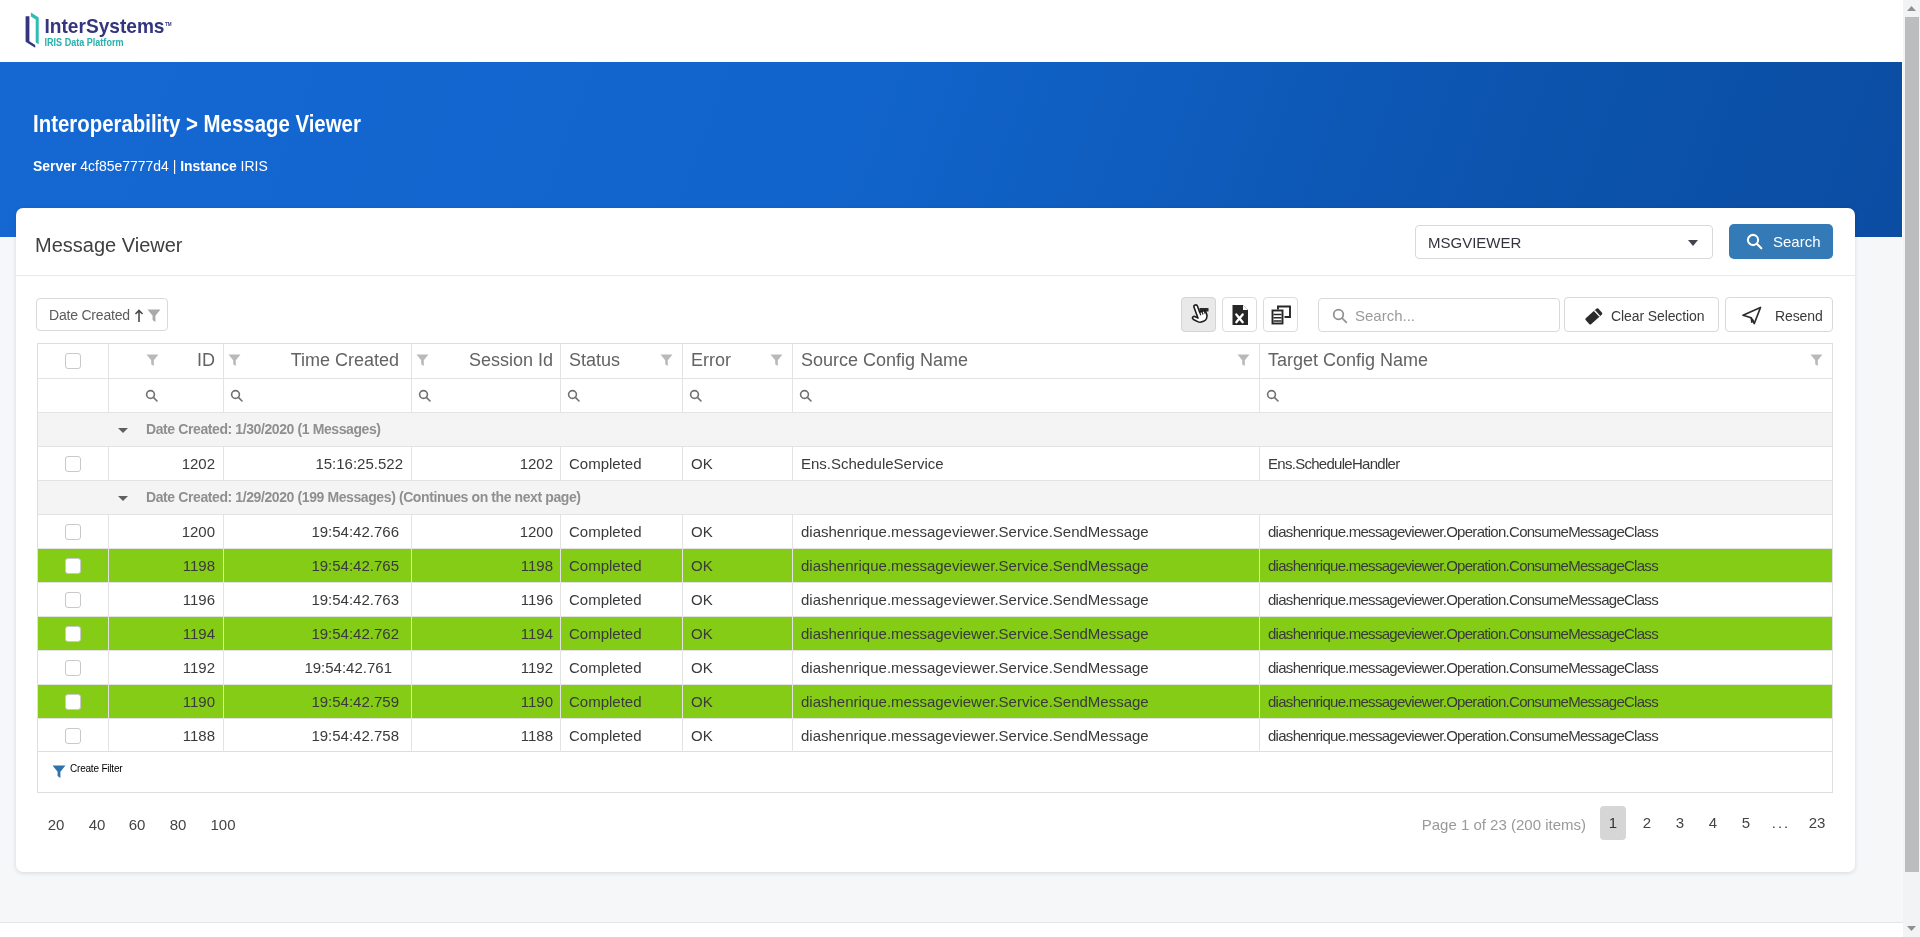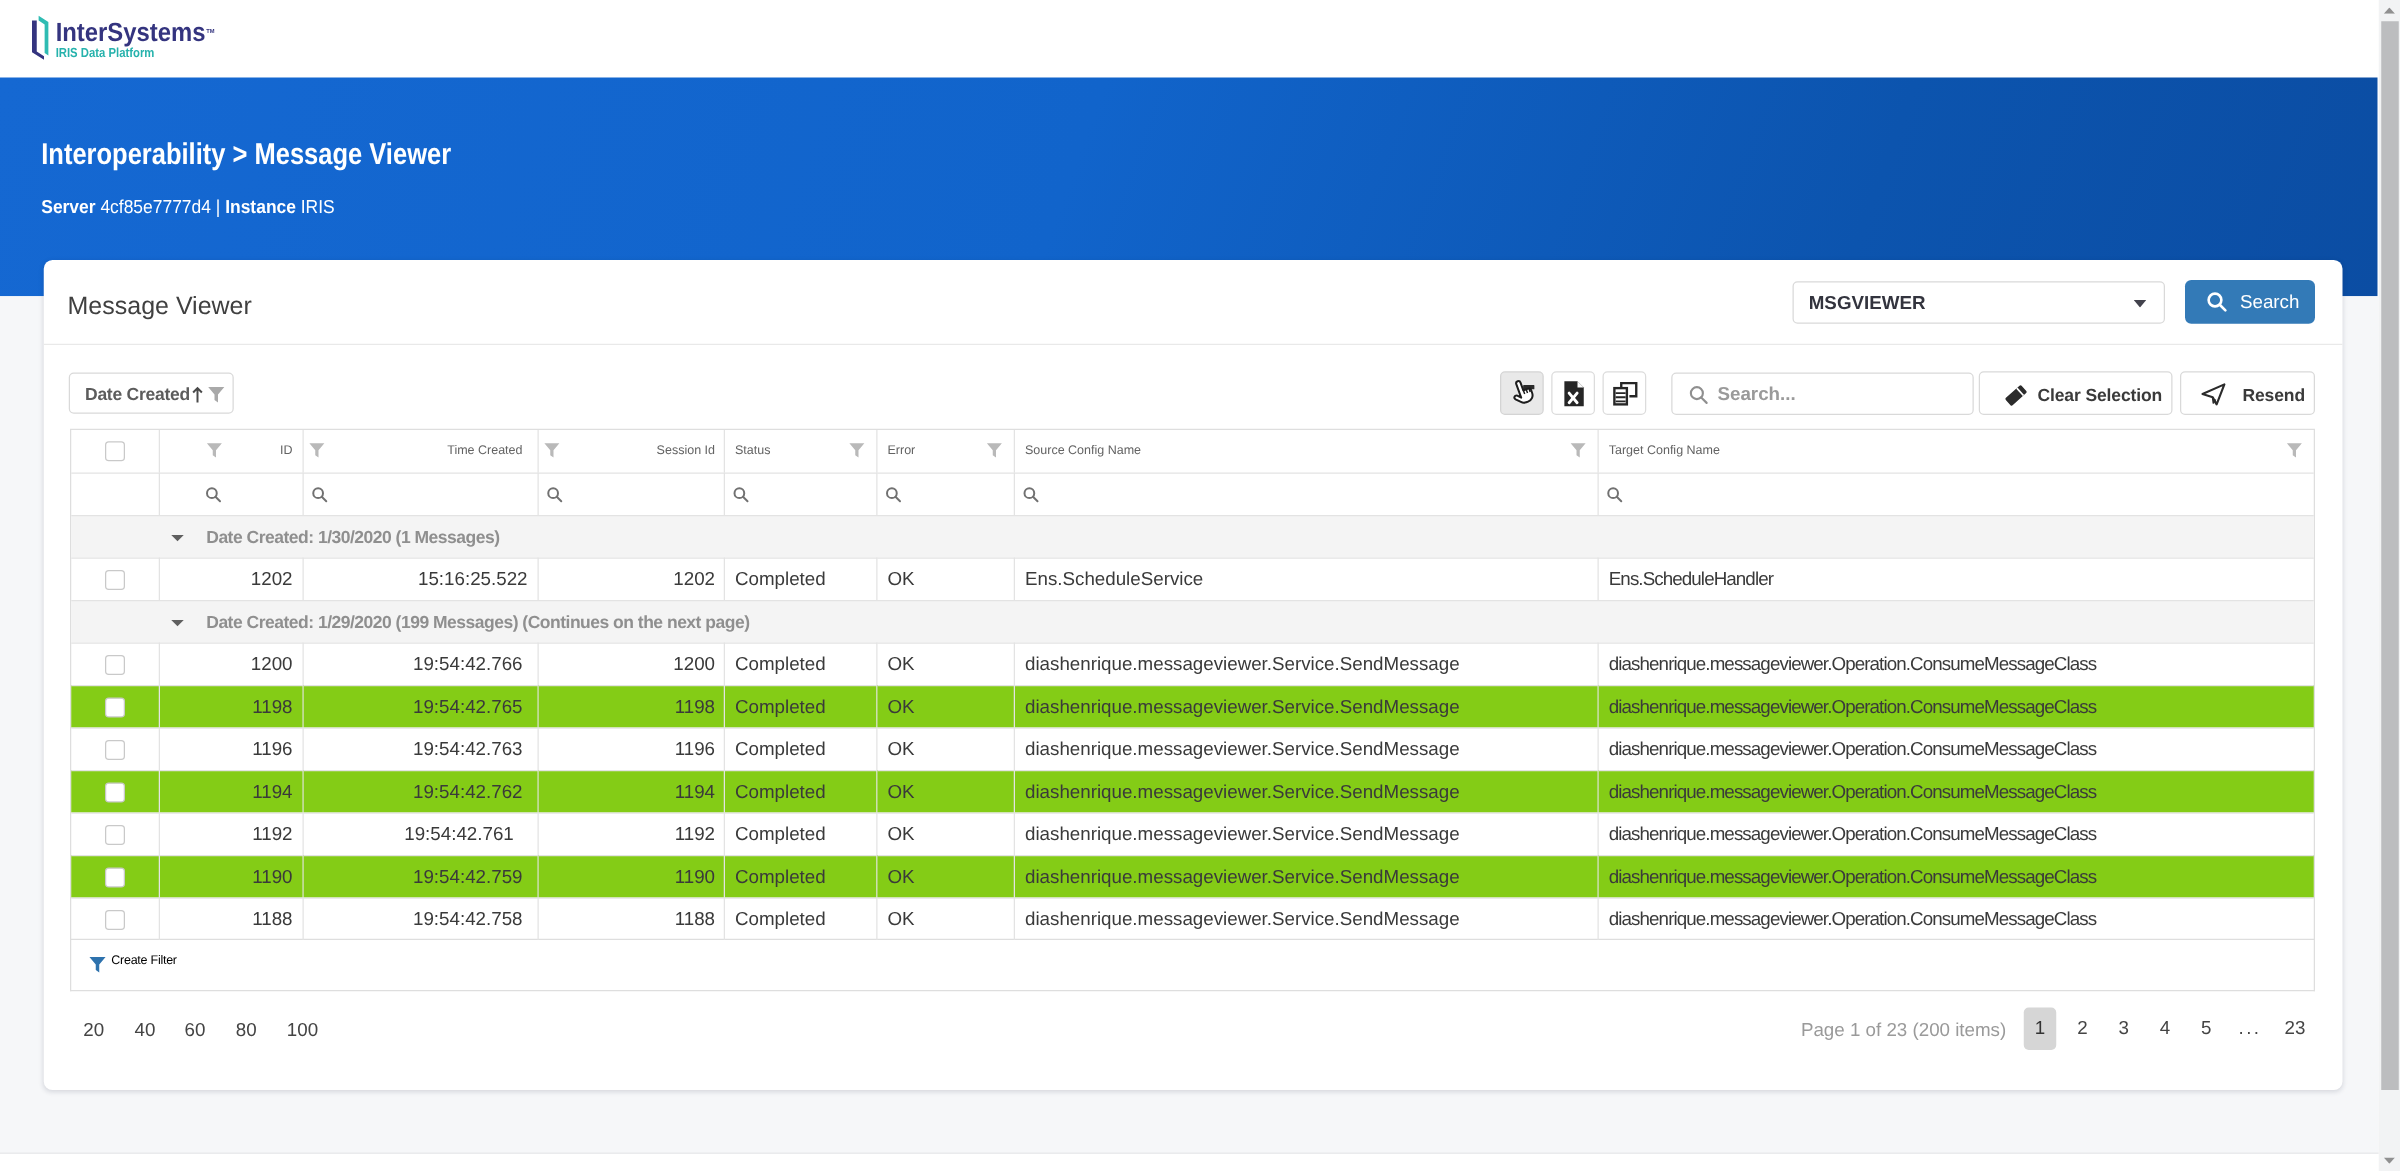--- a/index.html
+++ b/index.html
@@ -9,26 +9,26 @@
 
   #topbar { left:0; top:0; width:1903px; height:62px; background:#fff; }
   #bluehdr { left:0; top:62px; width:1902px; height:175px;
     background:linear-gradient(110deg,#1568d2 0%,#1164cb 45%,#0c54ae 78%,#0b4da3 100%); }
   #pagebg { left:0; top:237px; width:1903px; height:685px; background:#f6f7f9; }
   #botline { left:0; top:922px; width:1903px; height:1px; background:#e4e5e7; }
 
   #h1 { left:33px; top:110px; color:#fff; font-size:24px; font-weight:bold; transform:scaleX(0.85); transform-origin:left center; white-space:nowrap; }
   #h2 { left:33px; top:157px; color:#fff; font-size:15px; transform:scaleX(0.93); transform-origin:left center; white-space:nowrap; }
 
-  #card { left:35px; top:208px; width:1839px; height:664px; background:#fff; border-radius:7px;
+  #card { left:16px; top:208px; width:1839px; height:664px; background:#fff; border-radius:7px;
     box-shadow:0 1px 4px rgba(20,30,60,.14); }
   #cardhead { left:0; top:0; width:1839px; height:68px; border-bottom:1px solid #e9e9e9; }
   #cardtitle { left:19px; top:26px; font-size:20px; color:#404040; }
 
-  .ctl { border:1px solid #d9d9d9; border-radius:4px; background:#fff;font-weight:bold; }
+  .ctl { border:1px solid #d9d9d9; border-radius:4px; background:#fff; }
   #ddl { left:1399px; top:17px; width:298px; height:34px; }
   #ddl .txt { position:absolute; left:12px; top:8px; font-size:15px; color:#33343e; }
   #searchbtn { left:1713px; top:16px; width:104px; height:35px; background:#337ab7; border-radius:5px;padding-left:39px; }
   #searchbtn span { position:absolute; left:44px; top:9px; color:#fff; font-size:15px; }
 
   #groupchip { left:20px; top:90px; width:132px; height:33px; }
   #groupchip .txt { position:absolute; left:12px; top:8px; font-size:14px; letter-spacing:-0.2px; color:#5c5c5c; }
 
   .iconbtn { width:35px; height:35px; border:1px solid #dcdcdc; border-radius:4px; background:#fff; }
   #ib1 { left:1165px; top:89px; background:#e9e9e9; border-color:#d4d4d4; }
@@ -54,21 +54,21 @@
   .c4 { left:523px; width:122px; }
   .c5 { left:645px; width:110px; }
   .c6 { left:755px; width:467px; }
   .c7 { left:1222px; width:572px; }
   .ral { text-align:right; padding-right:8px; }
   .lal { text-align:left; padding-left:8px; }
   .bt { border-top:1px solid #e3e3e3; }
   .stripe { background:#84cc16; }
   .grow { position:absolute; left:0; width:1794px; height:34px; background:#f4f4f4; border-top:1px solid #e3e3e3;
     font-size:14px; font-weight:bold; color:#8f8f8f; letter-spacing:-0.4px; line-height:33px; }
-  .hcell { font-size:10px; color:#636363; }
+  .hcell { font-size:18px; color:#636363; }
   .c7.lal:not(.hcell) { letter-spacing:-0.72px; }
   .cb { position:absolute; left:27px; top:9px; width:16px; height:16px; border:1px solid #c9c9c9; border-radius:3px; background:#fff; }
   .gtri { position:absolute; left:80px; top:15px; width:0; height:0; border-left:5px solid transparent; border-right:5px solid transparent; border-top:5px solid #5f5f5f; }
 
   #cfbar { left:21px; top:544px; width:1796px; height:41px; border:1px solid #dedede; border-top:none; }
   #cfbar span { position:absolute; left:32px; top:11px; font-size:10px; letter-spacing:-0.2px; color:#000000; }
 
   .pgsz { position:absolute; top:600px; height:34px; font-size:15px; color:#444; line-height:34px; text-align:center; }
   #pginfo { position:absolute; top:600px; left:1100px; width:470px; text-align:right; font-size:15px; color:#9a9a9a; line-height:34px; }
   .pgn { position:absolute; top:598px; width:26px; height:34px; font-size:15px; color:#444; line-height:34px; text-align:center; }

